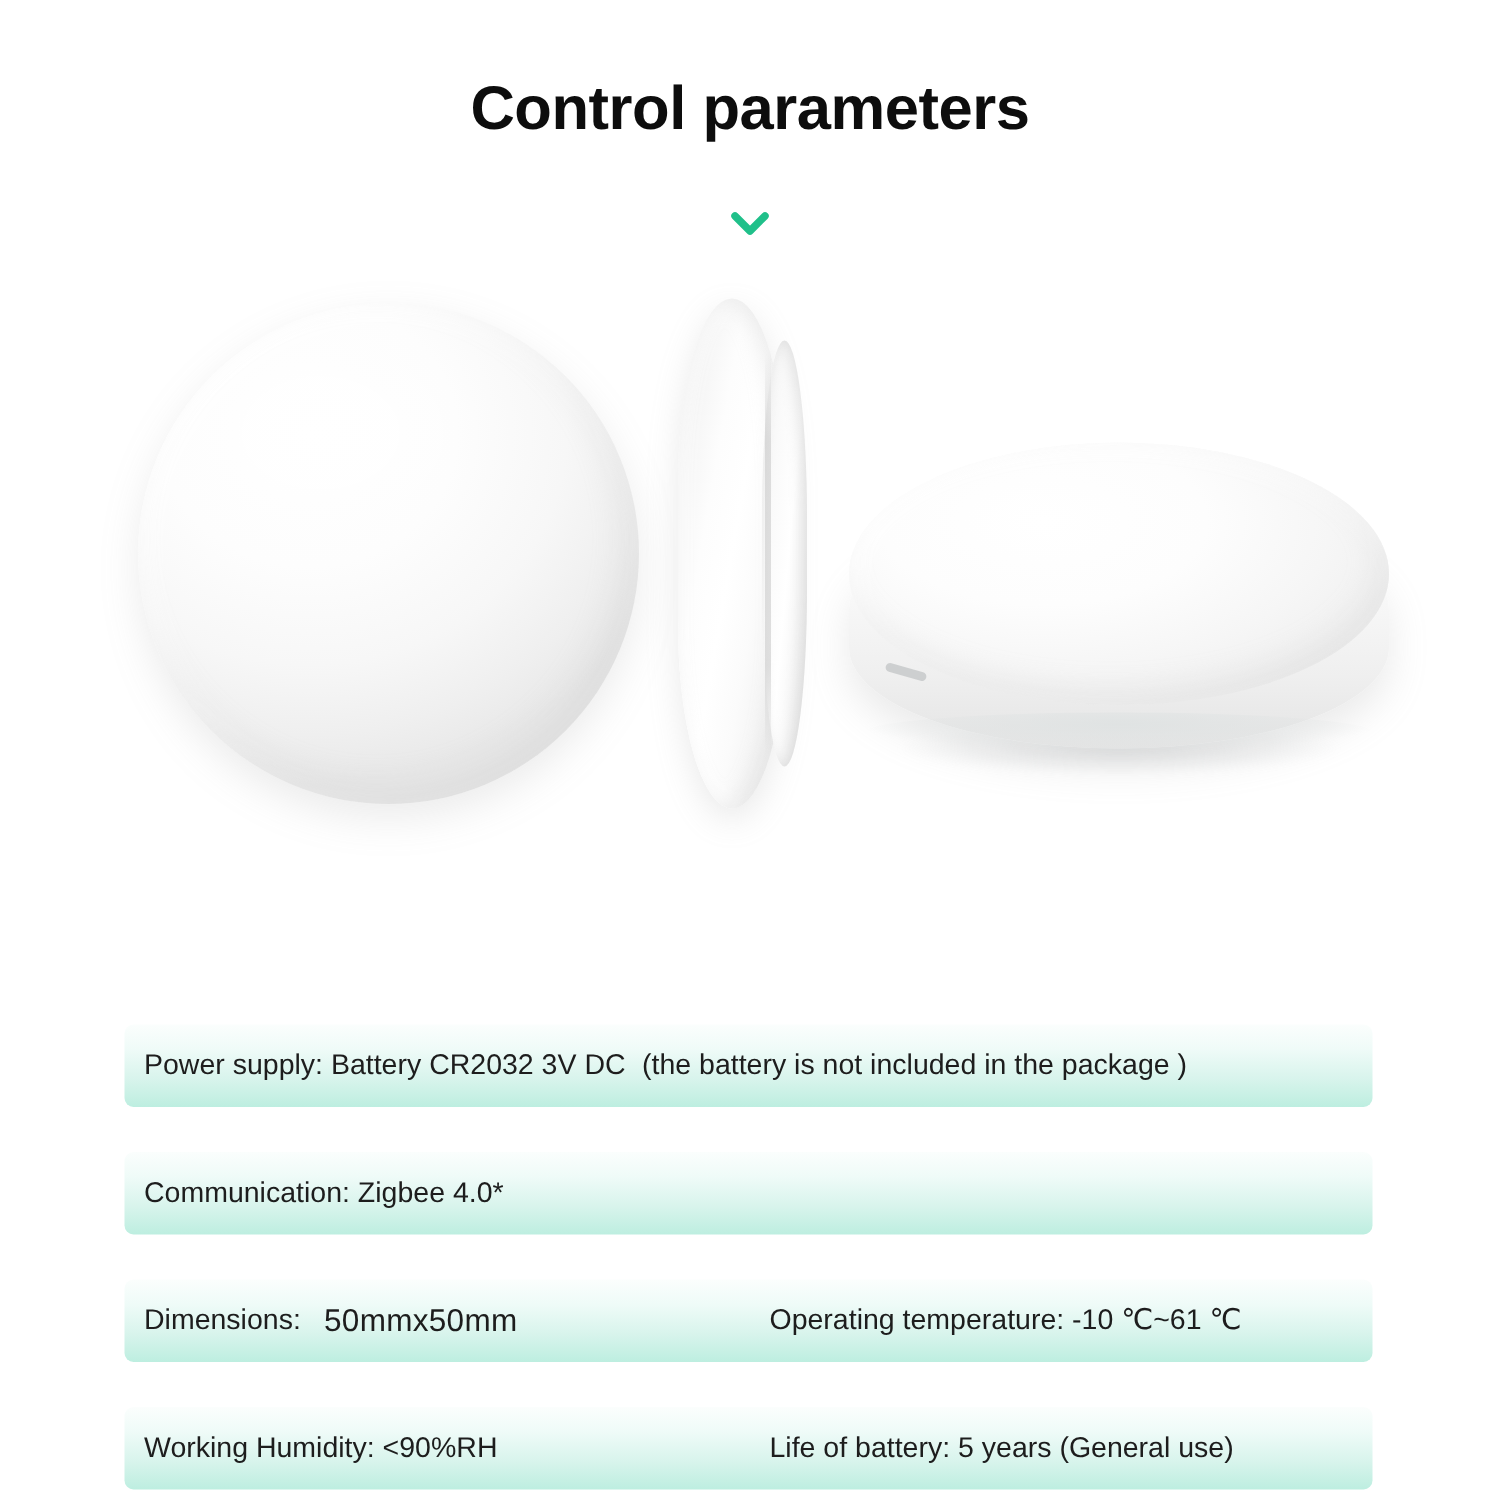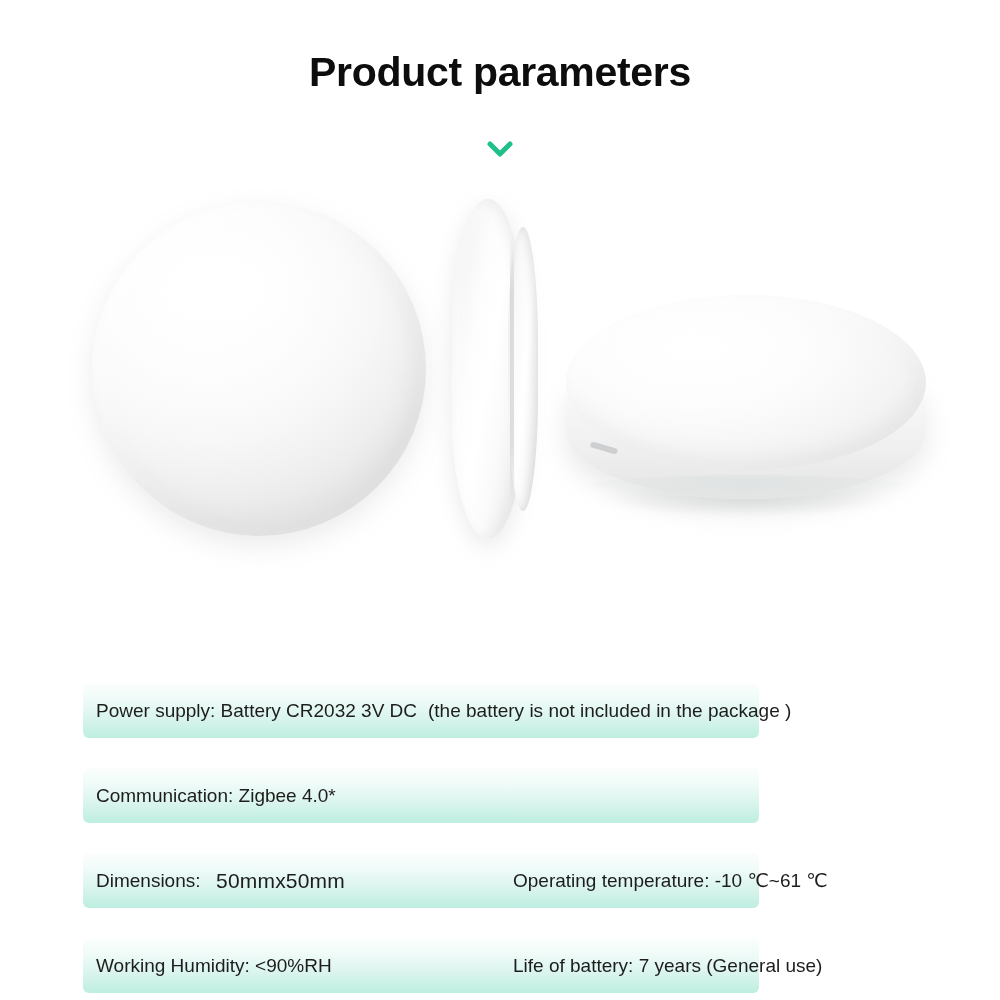--- a/index.html
+++ b/index.html
@@ -185,21 +185,21 @@
 
   
   .spec-list {
     position: absolute;
     left: 83px;
     top: 683px;
     width: 832px;
   }
   .spec-row {
     position: relative;
-    width: 676px;
+    width: 832px;
     height: 55px;
     margin-bottom: 30px;
     border-radius: 6px;
     background: linear-gradient(180deg, #fbfefd 0%, #effbf8 30%, #d8f4ec 66%, #bdeee0 100%);
     display: flex;
     align-items: center;
   }
   .spec-row:last-child { margin-bottom: 0; }
 
   .cell {
@@ -215,21 +215,21 @@
 
   .dim-value {
     font-size: 21px;
     letter-spacing: 0.2px;
     padding-left: 8px;
   }
 </style>
 </head>
 <body>
 
-<div class="page-title">Product parameters</div>
+<div class="page-title">Control parameters</div>
 
 <div class="chevron-wrap">
   <span>
     <svg width="30" height="20" viewBox="0 0 30 20" aria-hidden="true">
       <path d="M5 5 L15 15 L25 5" fill="none" stroke="#20c08a" stroke-width="5" stroke-linecap="round" stroke-linejoin="round"></path>
     </svg>
   </span>
 </div>
 
 <div class="product-stage">
@@ -263,16 +263,16 @@
   </div>
 
   <div class="spec-row">
     <span class="cell cell-left">Dimensions:</span>
     <span class="cell dim-value" style="left:125px;">50mmx50mm</span>
     <span class="cell cell-right">Operating temperature: -10 ℃~61 ℃</span>
   </div>
 
   <div class="spec-row">
     <span class="cell cell-left">Working Humidity: &lt;90%RH</span>
-    <span class="cell cell-right">Life of battery: 7 years (General use)</span>
+    <span class="cell cell-right">Life of battery: 5 years (General use)</span>
   </div>
 
 </div>
 
 </body></html>

